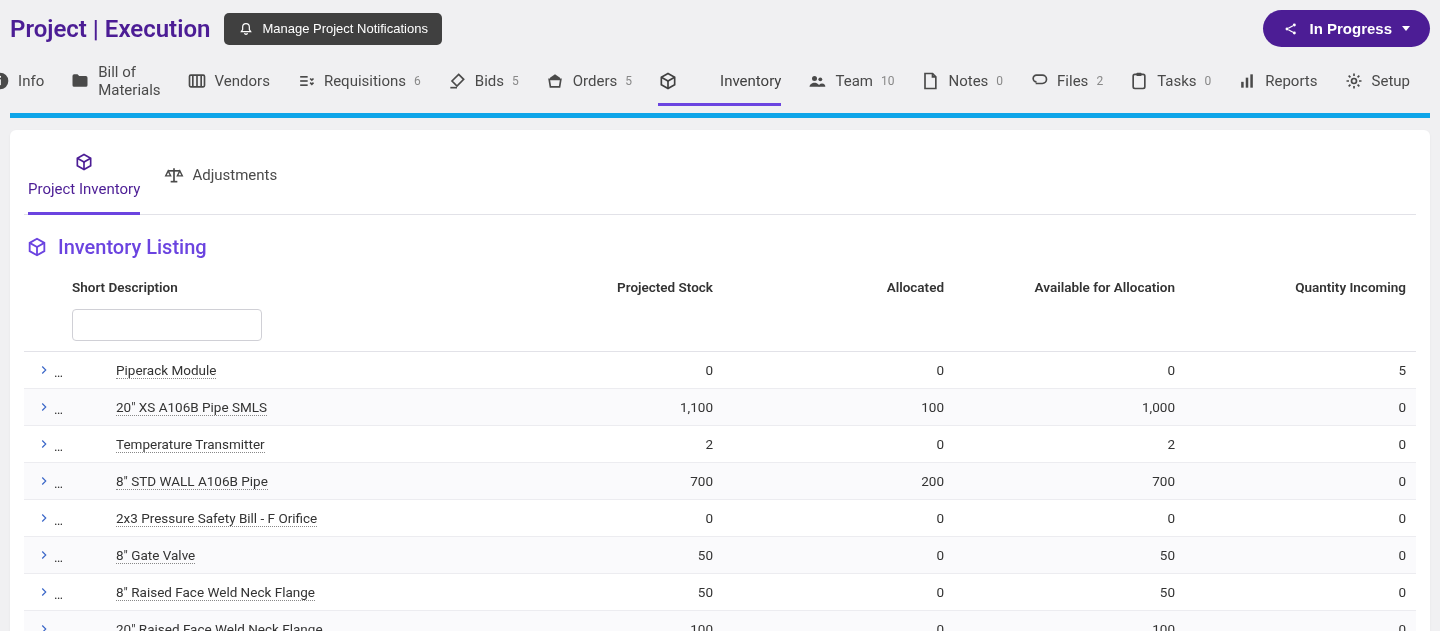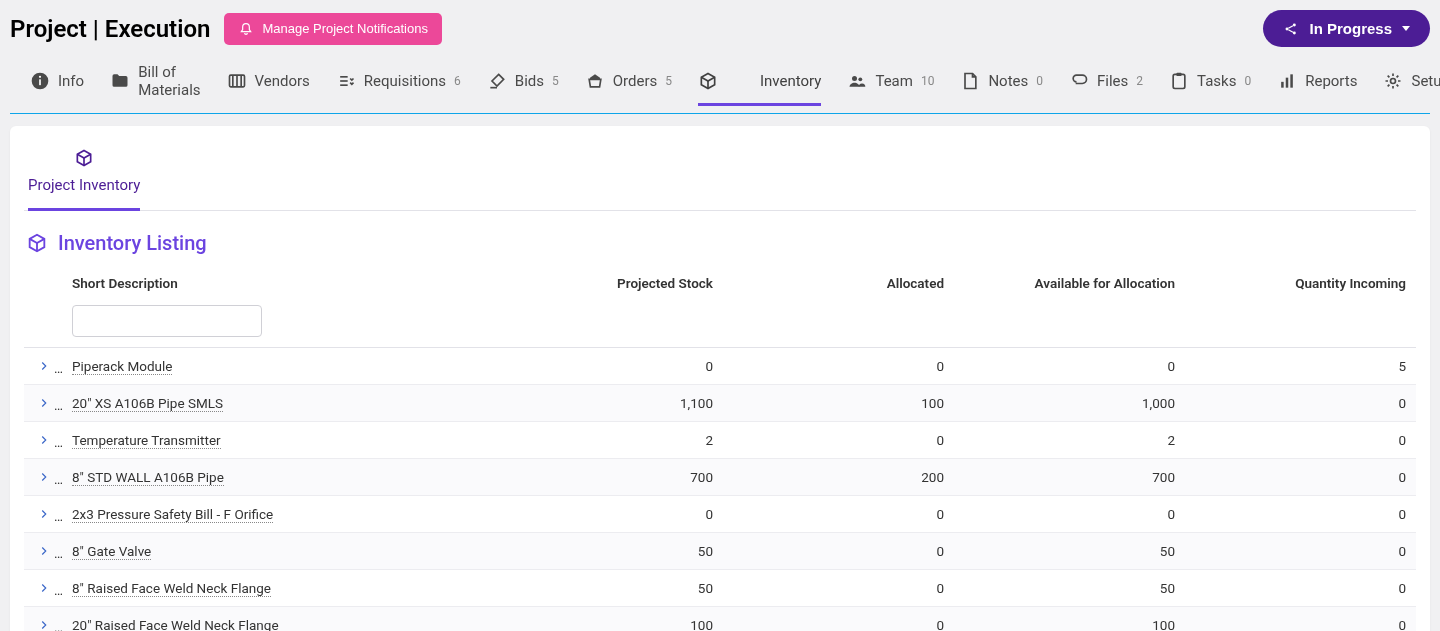--- a/index.html
+++ b/index.html
@@ -16,27 +16,27 @@
   
   .topbar {
     display: flex;
     align-items: center;
     padding: 10px 10px 6px 10px;
     gap: 14px;
   }
   .page-title {
     font-size: 24px;
     font-weight: 600;
-    color: #000000;
+    color: #4c1d95;
   }
   .btn-primary {
     display: inline-flex;
     align-items: center;
     gap: 8px;
-    background: #ec4899;
+    background: #404040;
     color: #fff;
     border: none;
     border-radius: 5px;
     padding: 8px 14px;
     font-size: 13px;
     font-weight: 500;
     cursor: pointer;
   }
   .spacer { flex: 1; }
   .btn-progress {
@@ -58,22 +58,23 @@
     border-right: 4px solid transparent;
     border-top: 5px solid #fff;
   }
 
   
   .nav-tabs {
     display: flex;
     align-items: center;
     gap: 26px;
     padding: 0 20px;
-    border-bottom: 1px solid #0ea5e9;
+    border-bottom: 5px solid #0ea5e9;
     margin: 0 10px;
+    justify-content: flex-end;
   }
   .nav-tab {
     display: inline-flex;
     align-items: center;
     gap: 8px;
     padding: 10px 0 12px 0;
     color: #4a4a4a;
     font-size: 15px;
     cursor: pointer;
     border-bottom: 3px solid transparent;
@@ -153,20 +154,21 @@
     font-weight: 600;
     color: #333;
     border-bottom: none;
   }
   .inv-table tr.filter-row th { padding-top: 6px; padding-bottom: 10px; border-bottom: 1px solid #e2e2e8;}
   .col-expander { width: 38px; }
   .col-desc { width: 430px; text-align: left !important; }
   .col-num { width: auto; }
   .inv-table td.col-desc span {
     border-bottom: 1px dotted #888;
+    margin-left: 44px;
   }
   .expander-btn {
     display: inline-flex;
     align-items: center;
     justify-content: center;
     width: 20px; height: 20px;
     cursor: pointer;
     color: #3a66c8;
   }
   .filter-input {
@@ -375,20 +377,26 @@
   </div>
 
 <div class="panel">
 
   <div class="sub-tabs">
     <div class="subtab active">
       <svg width="20" height="20" viewBox="0 0 24 24">
           <use href="#i-inv"></use>
         </svg>
       <span>Project Inventory</span>
+    </div>
+    <div class="subtab">
+      <svg width="20" height="20" viewBox="0 0 24 24">
+          <use href="#i-balance"></use>
+        </svg>
+      <span>Adjustments</span>
     </div>
   </div>
 
   <div class="listing-title">
     <svg width="22" height="22" viewBox="0 0 24 24">
         <use href="#i-inv"></use>
       </svg>
     <span>Inventory Listing</span>
   </div>
 

